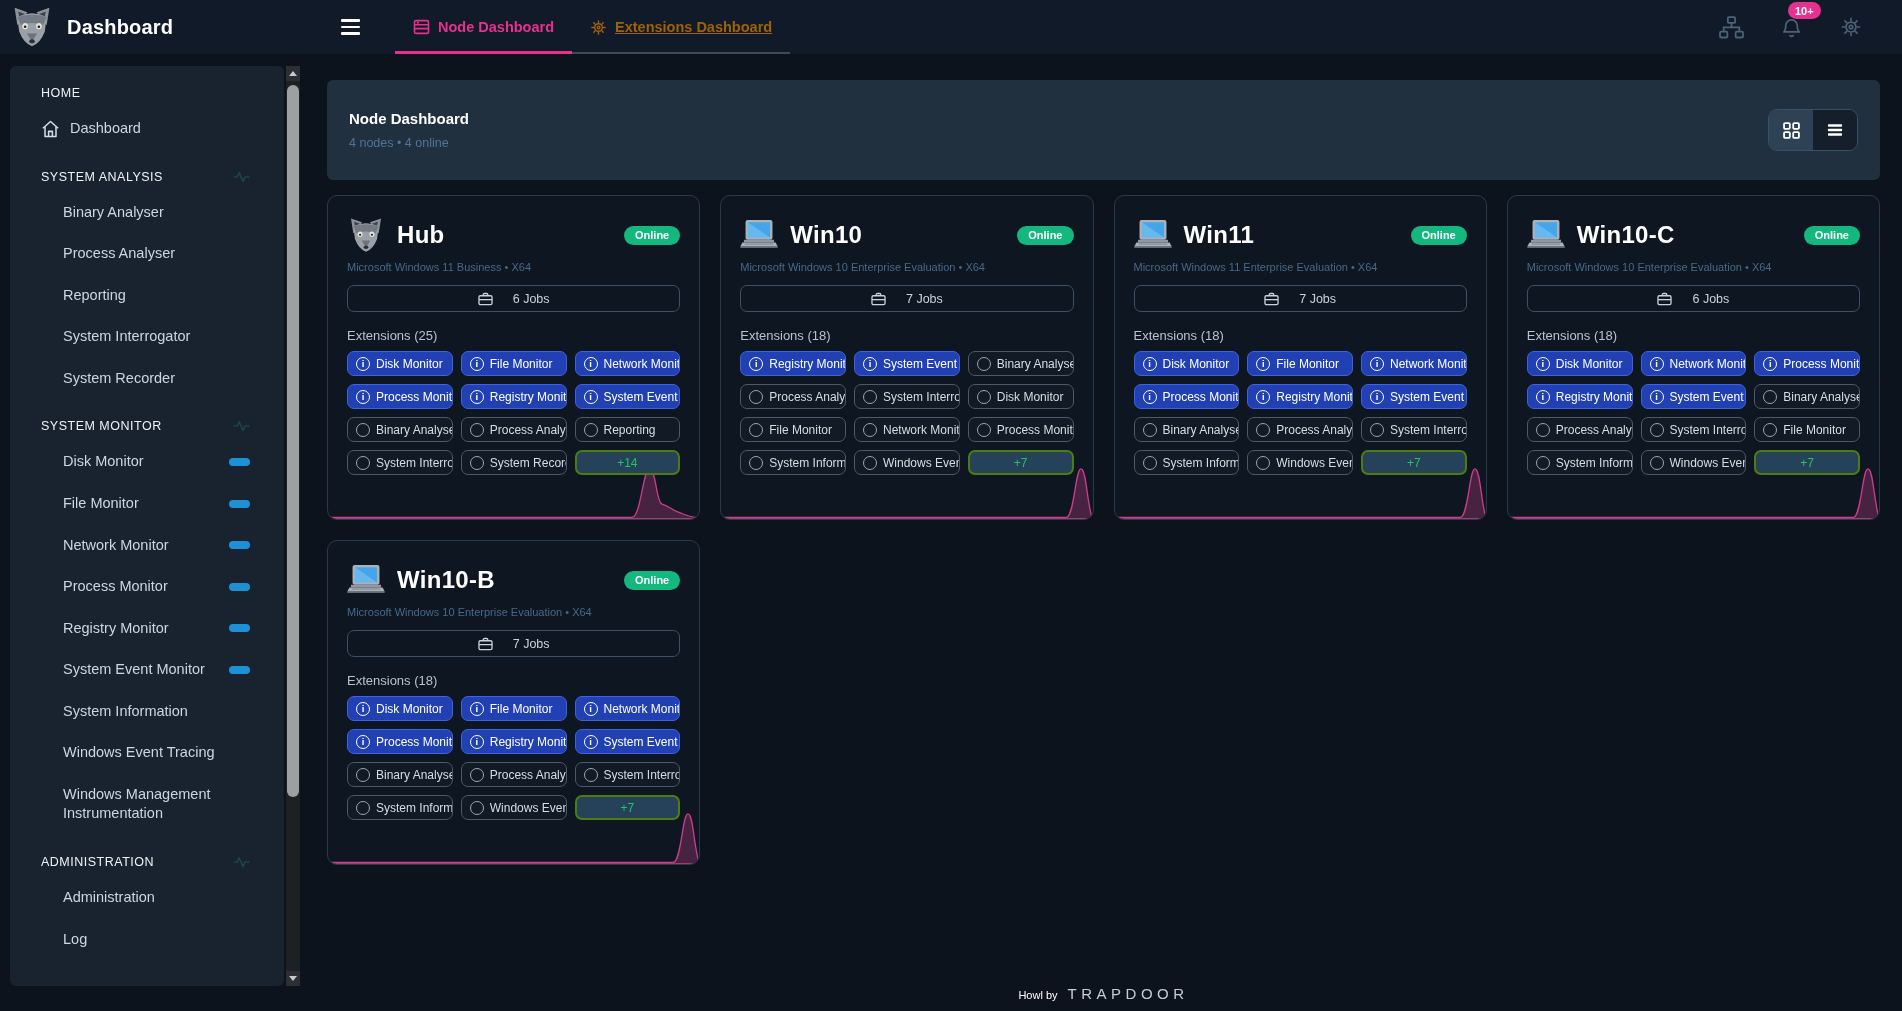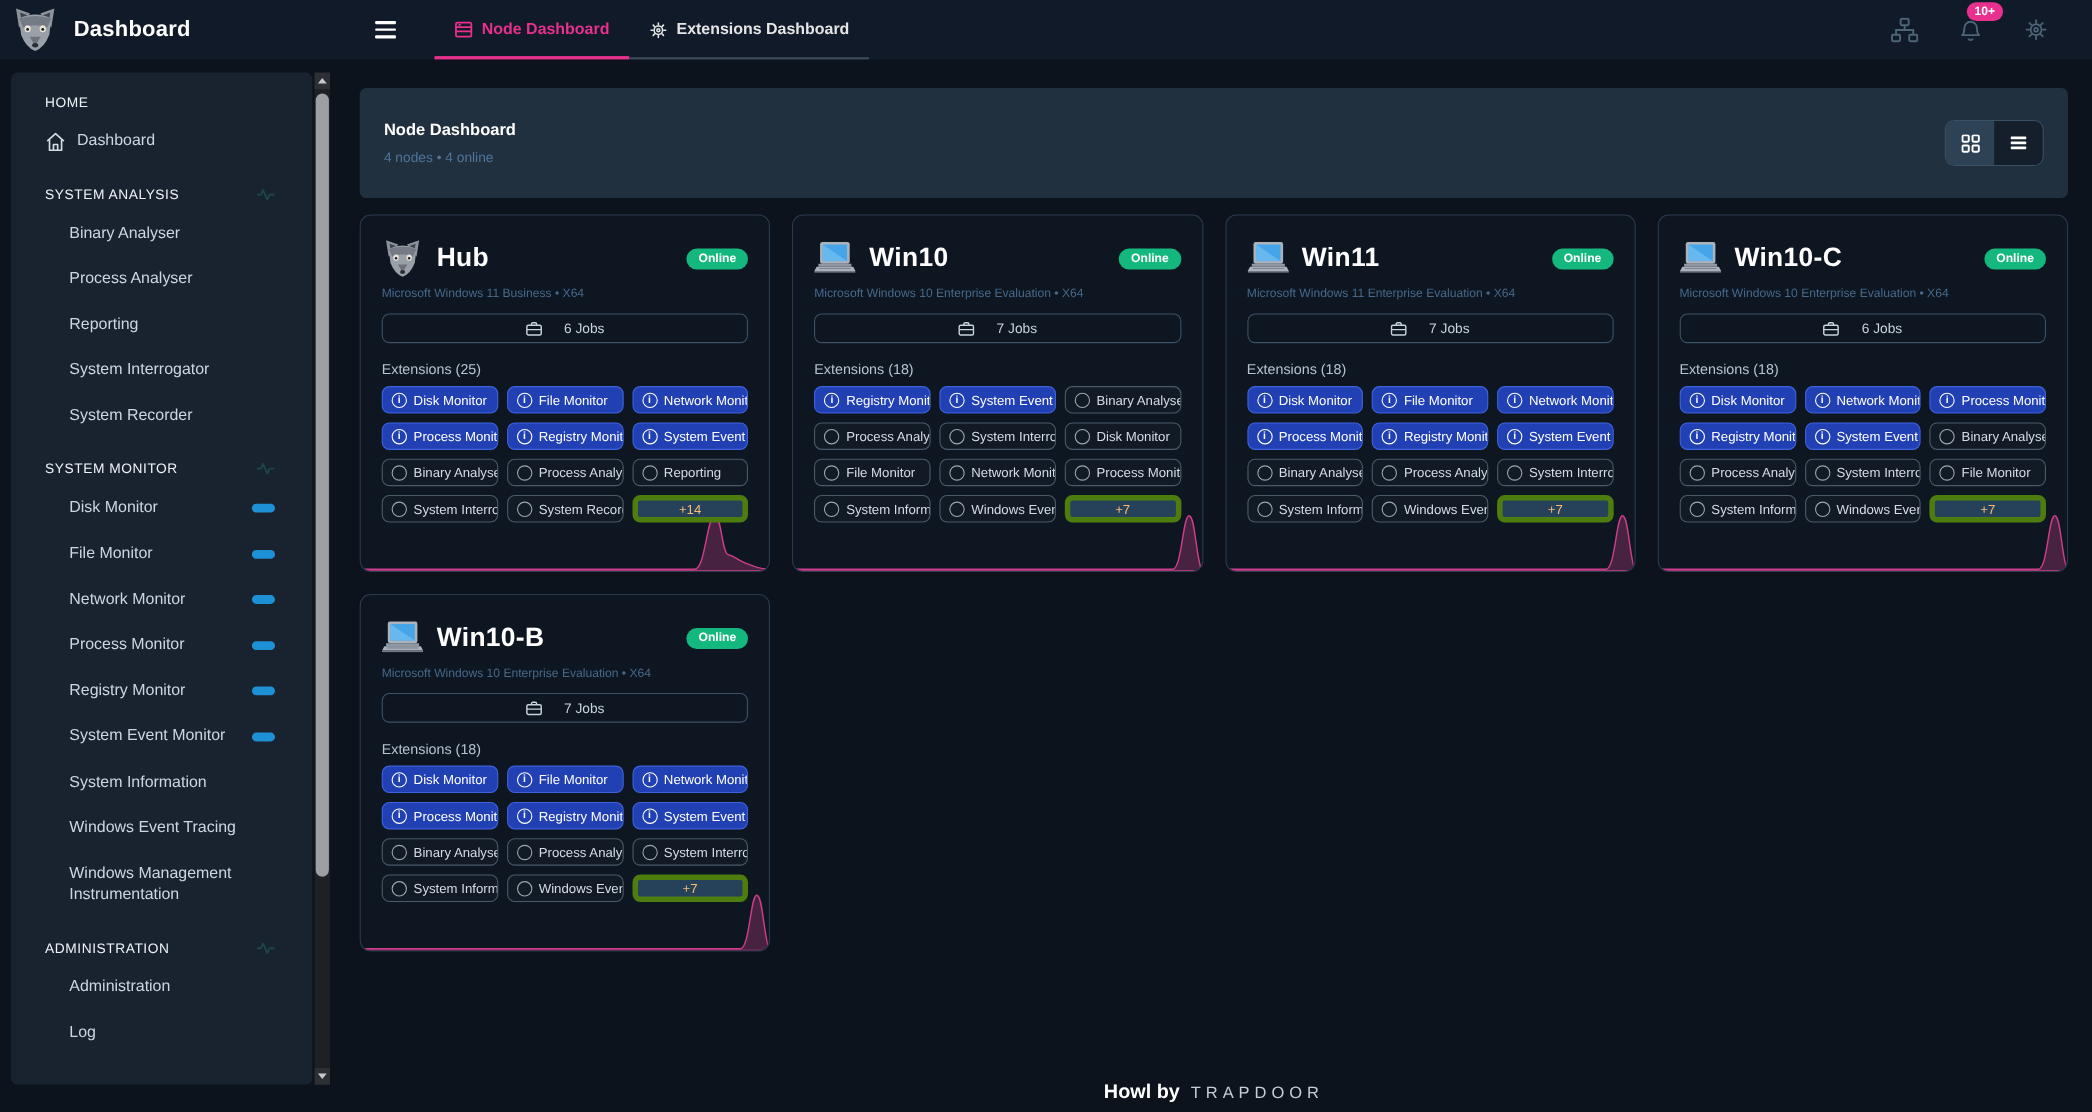--- a/index.html
+++ b/index.html
@@ -13,21 +13,21 @@
   .brand { display:flex; align-items:center; gap:13px; padding-left:10px; }
   .brand-logo { width:44px; height:44px; }
   .brand-title { font-size:20px; font-weight:bold; color:#ffffff; letter-spacing:0.2px; }
   .topnav { position:absolute; left:341px; top:0; height:100%; display:flex; align-items:center; }
   .hamburger { width:26px; height:22px; display:flex; flex-direction:column; justify-content:center; gap:4px; cursor:pointer; }
   .hamburger span { display:block; width:19px; height:2.6px; background:#ffffff; border-radius:1px; }
   .tabs { display:flex; height:100%; margin-left:28px; }
   .tab { height:100%; display:flex; align-items:center; gap:8px; padding:0 18px; font-size:14.5px; font-weight:bold; position:relative; cursor:pointer; }
   .tab-active { color:#e8308f; }
   .tab-active::after { content:""; position:absolute; left:0; right:0; bottom:0; height:3px; background:#e8308f; }
-  .tab-idle { color:#e5e5e5; }
+  .tab-idle { color:#a16207;text-decoration:underline; }
   .tab-idle::after { content:""; position:absolute; left:0; right:0; bottom:0; height:2px; background:#3b4b5a; }
   .topbar-right { margin-left:auto; display:flex; align-items:center; gap:34px; padding-right:38px; color:#4d6377; }
   .top-ico { position:relative; width:26px; height:26px; display:flex; align-items:center; justify-content:center; cursor:pointer; }
   .notif-badge { position:absolute; top:-12px; left:10px; background:#e8308f; color:#ffffff; font-size:11px; font-weight:bold; padding:2.5px 7px; border-radius:10px; white-space:nowrap; }
   
   .sidebar { position:absolute; left:10px; top:66px; width:274px; height:920px; background:#18232f; border-radius:6px; padding-top:18px; overflow:hidden; }
   .sec-header { display:flex; align-items:center; justify-content:space-between; padding:0 34px 0 31px; margin:20px 0 8px; color:#eef2f6; font-size:12.5px; font-weight:normal; letter-spacing:0.5px; }
   .sec-header:first-child { margin-top:2px; }
   .pulse { color:#1d4544; display:flex; }
   .side-item { display:flex; align-items:center; padding:11px 34px 11px 53px; color:#ccd6e0; font-size:14.5px; line-height:1.35; cursor:pointer; }
@@ -56,29 +56,29 @@
   .node-icon { width:38px; height:38px; flex-shrink:0; }
   .node-name { font-size:24px; font-weight:bold; color:#ffffff; letter-spacing:0.3px; white-space:nowrap; }
   .status-badge { margin-left:auto; background:#14b87e; color:#ffffff; font-size:11px; font-weight:bold; padding:3.5px 11px; border-radius:11px; }
   .node-os { margin-top:7px; color:#47698b; font-size:11px; }
   .jobs-btn { margin-top:12px; width:100%; height:27px; background:transparent; border:1px solid #3c5166; border-radius:7px; display:flex; align-items:center; justify-content:center; gap:20px; color:#c9d3dd; font-size:12.5px; font-family:inherit; cursor:pointer; }
   .ext-label { margin-top:16px; color:#b7c3d0; font-size:13px; }
   .chips { margin-top:8px; display:grid; grid-template-columns:repeat(3, 1fr); gap:8px; position:relative; z-index:2; }
   .chip { height:25px; border-radius:7px; display:flex; align-items:center; gap:6px; padding:0 8px; font-size:12px; white-space:nowrap; overflow:hidden; cursor:pointer; }
   .chip-active { background:#2140b4; border:1px solid #3f63dd; color:#ffffff; }
   .chip-inactive { background:rgba(255,255,255,0.02); border:1px solid #4b5a68; color:#d5dde4; }
-  .chip-more { background:#26425a; border:5px solid #4d7c0f; color:#fdba74; justify-content:center; }
+  .chip-more { background:#26425a; border:2px solid #4d7c0f; color:#22c55e; justify-content:center; }
   .i-ico { width:14px; height:14px; border:1.5px solid currentColor; border-radius:50%; display:flex; align-items:center; justify-content:center; flex-shrink:0; }
   .i-ico::before { content:"i"; font-size:9.5px; font-weight:bold; line-height:1; }
   .c-ico { width:14px; height:14px; border:1.5px solid #9aa6b1; border-radius:50%; flex-shrink:0; }
   .spark { position:absolute; left:1px; right:1px; bottom:0; height:58px; z-index:1; }
   .spark svg { width:100%; height:100%; display:block; }
   
   .footer { position:absolute; bottom:8px; left:0; width:100%; text-align:center; }
-  .footer-howl { color:#ffffff; font-size:18px; font-weight:bold; }
+  .footer-howl { color:#ffffff; font-size:11px; font-weight:normal; }
   .footer-brand { color:#c6cdd5; font-size:15px; letter-spacing:4.5px; margin-left:10px; }
 </style>
 </head>
 <body>
 
 <div id="app">
 
   <div class="topbar">
     <div class="brand">
       <span class="brand-logo" id="brand-logo"><svg viewBox="0 0 48 48" width="100%" height="100%">

